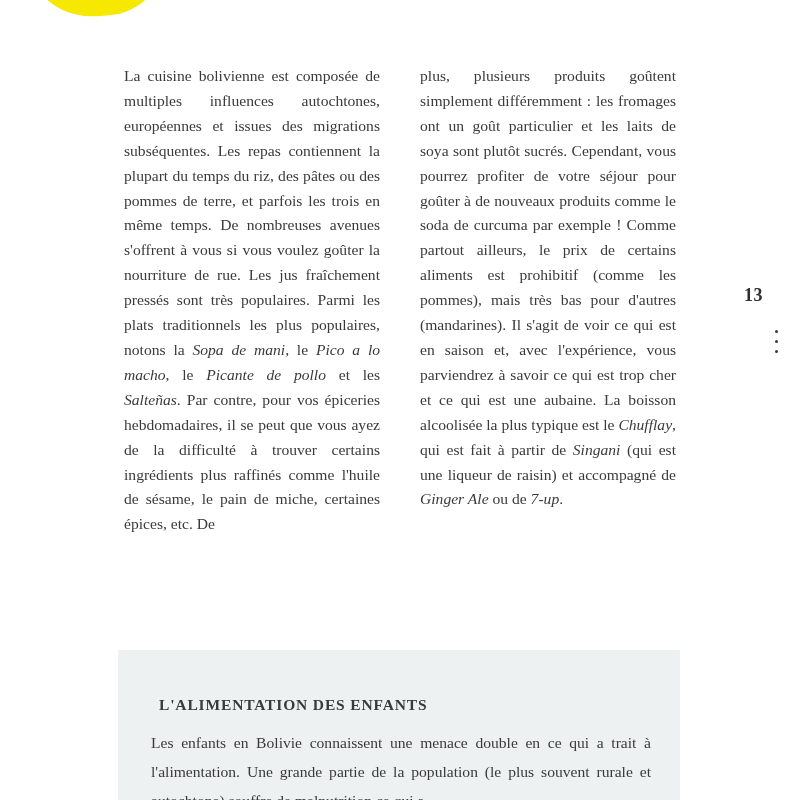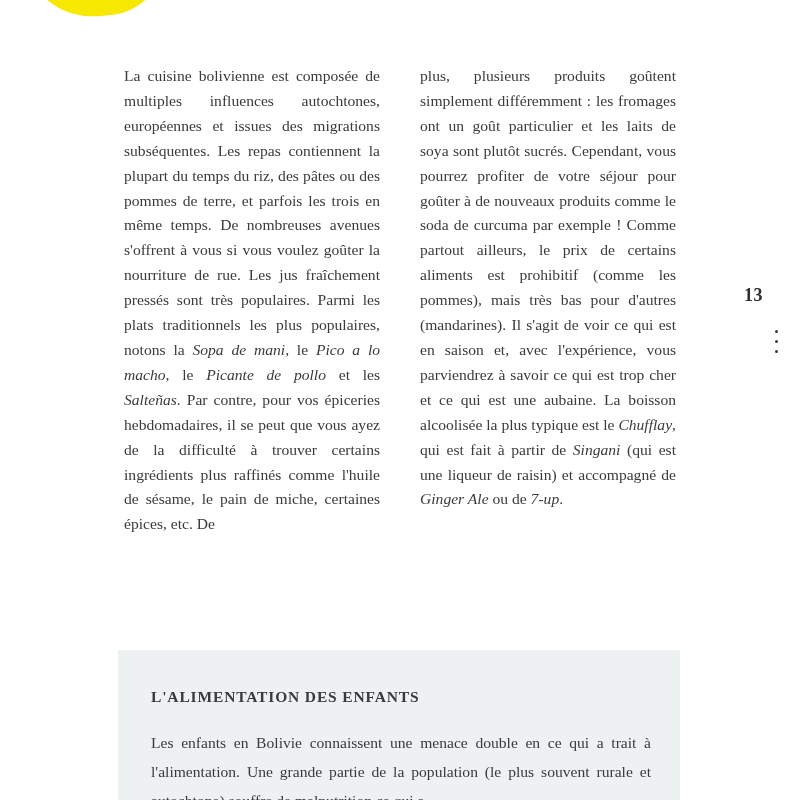--- a/index.html
+++ b/index.html
@@ -96,21 +96,21 @@
   .callout {
     position: absolute;
     left: 118px;
     top: 650px;
     width: 562px;
     height: 190px;
     background: #eef1f1;
     overflow: hidden;
   }
   .callout-title {
-    margin: 0;
+    margin: 8px;
     position: absolute;
     left: 33px;
     top: 38px;
     font-size: 15.5px;
     font-weight: bold;
     letter-spacing: 0.85px;
     color: #3a3a3c;
     white-space: nowrap;
   }
   .callout-body {

